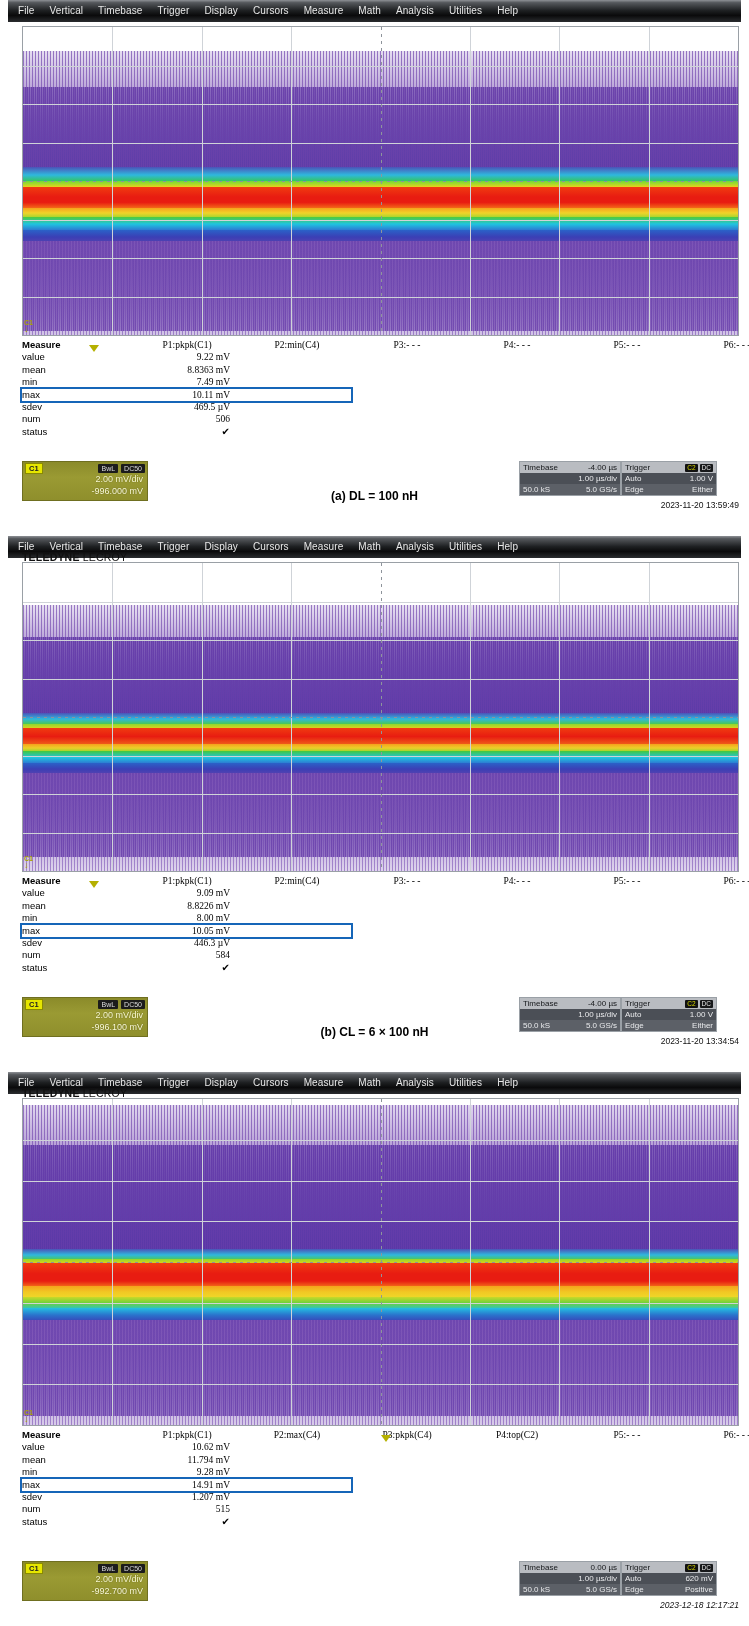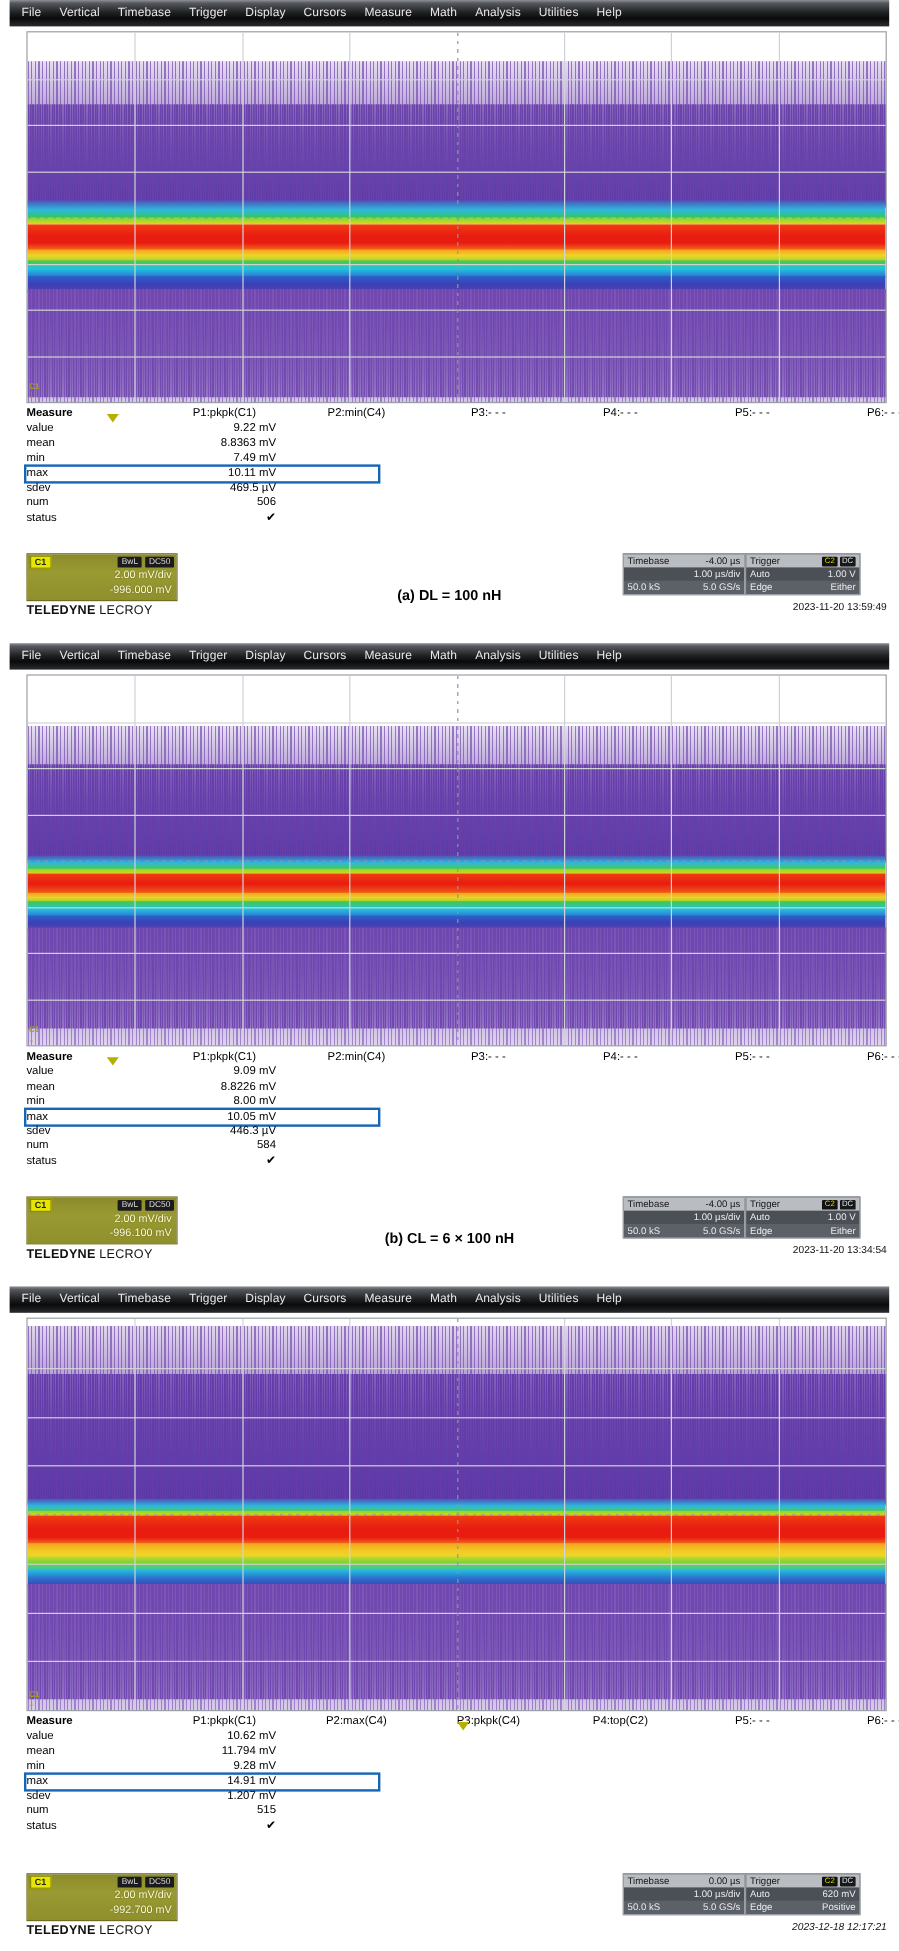--- a/index.html
+++ b/index.html
@@ -72,43 +72,43 @@
   .trig-arrow{
     position:absolute;width:0;height:0;
     border-left:5px solid transparent;border-right:5px solid transparent;
     border-top:7px solid #b5b000;z-index:6;
   }
 
   
   .meas{position:relative;margin:3px 0 0 22px;font-size:9.5px;line-height:12.4px;}
   .meas-row{display:flex;position:relative;}
   .meas-lbl{width:110px;flex:0 0 110px;white-space:nowrap;}
-  .meas-col{width:110px;flex:0 0 110px;text-align:right;white-space:nowrap;padding-right:12px;box-sizing:border-box;}
+  .meas-col{width:110px;flex:0 0 110px;text-align:right;white-space:nowrap;padding-right:12px;box-sizing:border-box;font-family:Liberation Serif, serif;}
   .meas-hdr .meas-lbl{font-weight:bold;}
   .meas-hdr .meas-col{text-align:center;padding-right:0;}
-  .meas-row.hl{outline:2px solid #1565b8;outline-offset:0;width:293px;}
+  .meas-row.hl{outline:2px solid #1565b8;outline-offset:0;width:329px;}
   .chk{font-size:10px;}
 
   
   .chdesc{
     position:absolute;left:22px;width:126px;height:40px;
     background:linear-gradient(to bottom,#8b8b2a 0%,#9a9a33 40%,#8f8f2c 100%);
     border:1px solid #6f6f20;box-sizing:border-box;
     font-size:8px;color:#ffffcc;z-index:8;
   }
   .chdesc .r1{display:flex;align-items:center;height:11px;padding:1px 2px 0 2px;box-sizing:border-box;}
   .chd-c1{background:#e6e600;color:#222;font-weight:bold;padding:0 3px;font-size:7.5px;line-height:9px;border:1px solid #8a8a00;}
   .chd-tag{background:#1b1b1b;color:#ddd;padding:0 3px;font-size:7px;line-height:9px;margin-left:3px;border-radius:1px;}
   .chdesc .r2,.chdesc .r3{text-align:right;padding-right:4px;line-height:12px;font-size:9px;color:#ffffd0;text-shadow:0 0 1px #4a4a10;}
   .chdesc .r3{color:#ffffd8;}
 
   
   .brand{
     position:absolute;left:22px;font-size:10.5px;letter-spacing:0.2px;
-    font-weight:bold;color:#111;z-index:8;white-space:nowrap;
+    font-weight:bold;color:#111;z-index:8;white-space:nowrap;margin-top:48px;
   }
   .brand .lecroy{font-weight:normal;}
 
   
   .caption{
     position:absolute;text-align:center;font-size:12px;font-weight:bold;
     white-space:nowrap;z-index:8;
   }
 
   

